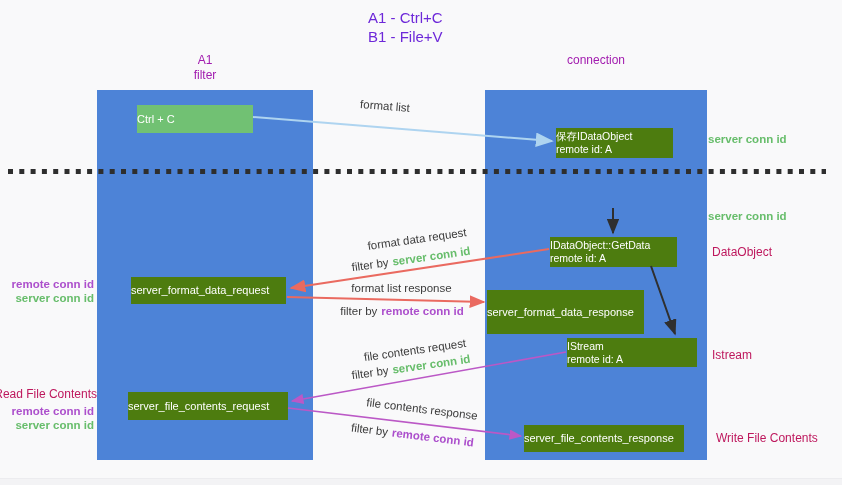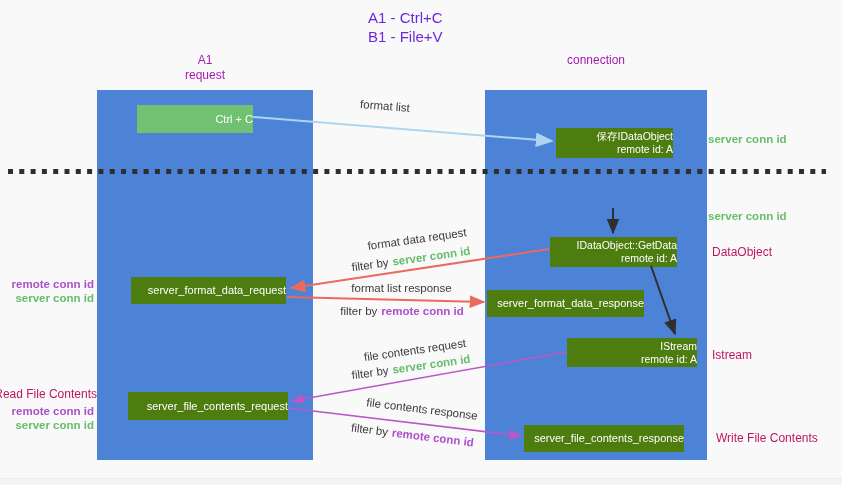--- a/index.html
+++ b/index.html
@@ -20,32 +20,32 @@
   .col-header.left{left:97px;width:216px;}
   .col-header.right{left:485px;width:222px;}
   .lifeline{
     position:absolute;top:90px;height:370px;
     background:#4d83d7;z-index:1;
   }
   .lifeline.left{left:97px;width:216px;}
   .lifeline.right{left:485px;width:222px;}
   .node{
     position:absolute;z-index:5;
-    display:flex;flex-direction:column;justify-content:center;align-items:flex-end;
+    display:flex;flex-direction:column;justify-content:center;align-items:flex-start;
     color:#ffffff;font-size:11px;line-height:13px;text-align:center;
     white-space:nowrap;
   }
   .node.green{background:#71c173;}
   .node.orange{background:#4d7c0f;}
   #node-ctrl-c{left:137px;top:105px;width:116px;height:28px;}
   #node-save-dataobject{left:556px;top:128px;width:117px;height:30px;font-size:10.5px;}
   #node-ctrl-v{left:553px;top:180px;width:119px;height:27px;}
   #node-getdata{left:550px;top:237px;width:127px;height:30px;font-size:10.5px;}
   #node-format-request{left:131px;top:277px;width:155px;height:27px;}
-  #node-format-response{left:487px;top:290px;width:157px;height:27px;}
+  #node-format-response{left:487px;top:290px;width:157px;height:44px;}
   #node-istream{left:567px;top:338px;width:130px;height:29px;font-size:10.5px;}
   #node-file-request{left:128px;top:392px;width:160px;height:28px;}
   #node-file-response{left:524px;top:425px;width:160px;height:27px;}
   .edge-label{
     position:absolute;z-index:7;text-align:center;white-space:nowrap;
     font-size:11.5px;color:#3c3c3c;
   }
   .key-green{color:#67bd6b;font-weight:bold;}
   .key-purple{color:#ac4fcc;font-weight:bold;}
   .filter-prefix{margin-right:4px;}
@@ -87,21 +87,21 @@
 
   <div class="bottom-strip"></div>
 
   <div class="title">
     <div>A1 - Ctrl+C</div>
     <div>B1 - File+V</div>
   </div>
 
   <div class="col-header left">
     <div>A1</div>
-    <div>request</div>
+    <div>filter</div>
   </div>
   <div class="col-header right">
     <div>connection</div>
   </div>
 
   <div class="lifeline left"></div>
   <div class="lifeline right"></div>
 
   <svg class="wires" width="842" height="485" viewBox="0 0 842 485">
     <defs>

